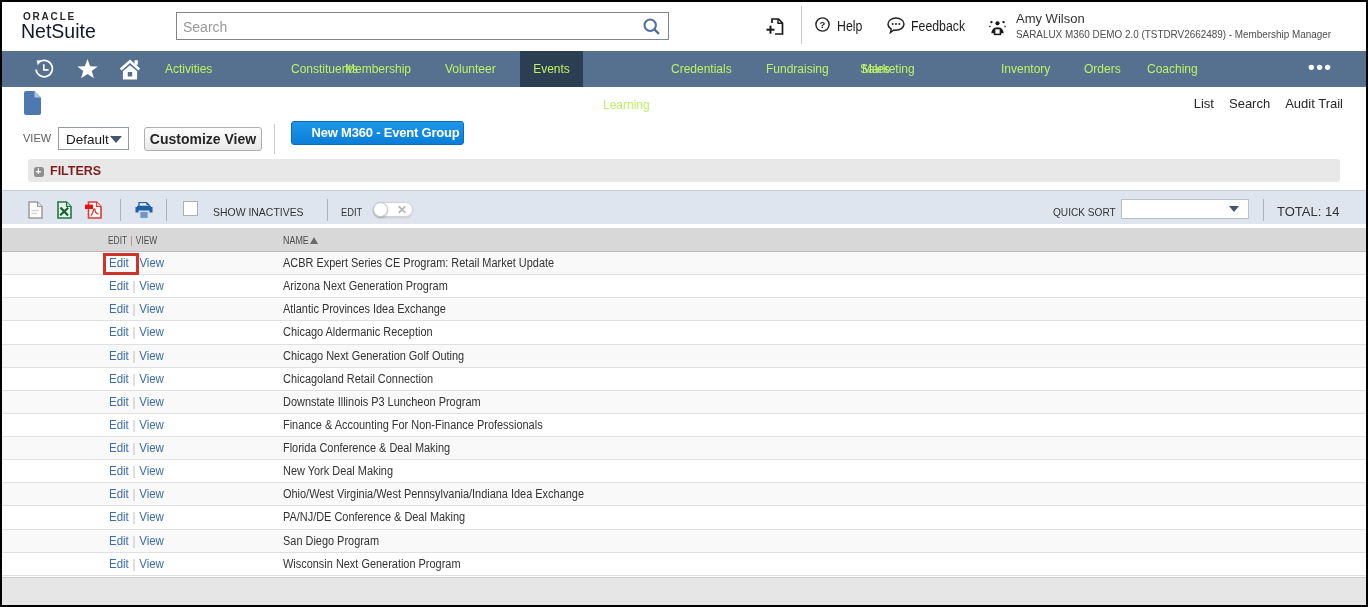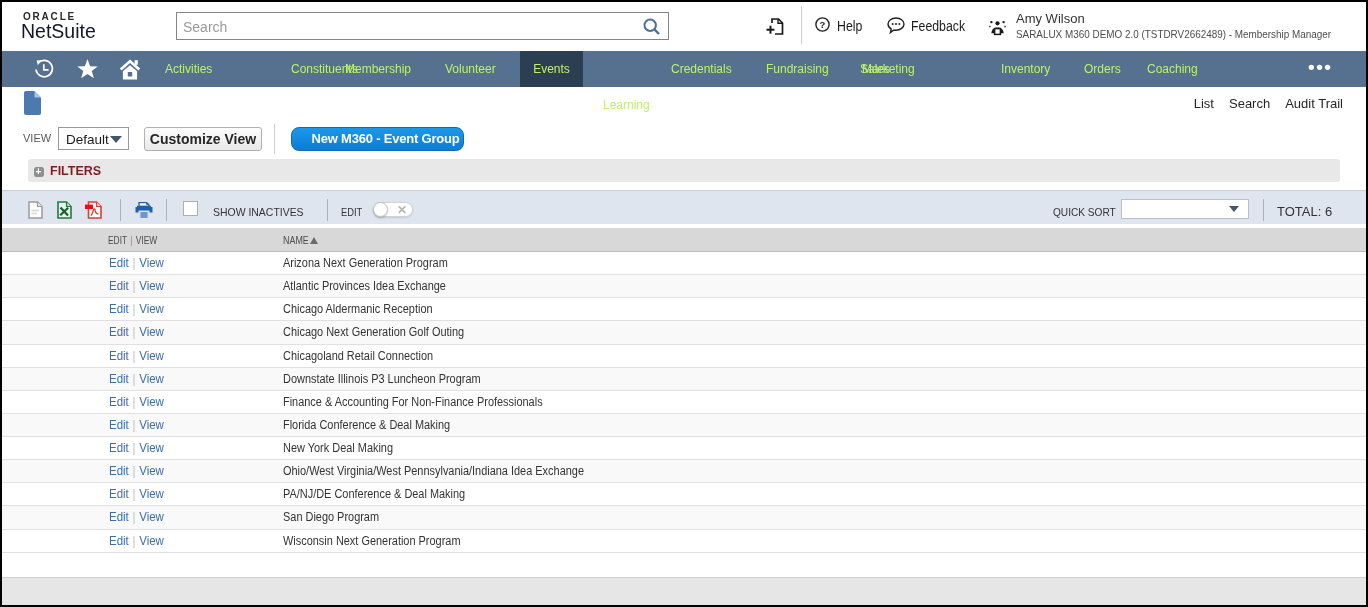--- a/index.html
+++ b/index.html
@@ -33,21 +33,21 @@
 #title-ic { position:absolute; left:24px; top:91px; }
 #title { position:absolute; left:55px; top:90px; font-size:20px; font-weight:bold; color:#3f586f; }
 #toplinks { position:absolute; right:25px; top:96px; font-size:13px; color:#262626; }
 #toplinks span { margin-left:15px; }
 #viewlbl { position:absolute; left:23px; top:132px; font-size:11px; color:#5a5a5a; }
 #viewsel { position:absolute; left:58px; top:127px; width:71px; height:23px; border:1px solid #949aa5; background:#fff; }
 #viewsel .t { position:absolute; left:7px; top:4px; font-size:13.5px; color:#1a1a1a; }
 #viewsel .arr { position:absolute; right:6px; top:8px; width:0; height:0; border-left:6.5px solid transparent; border-right:6.5px solid transparent; border-top:7px solid #44566c; }
 #custbtn { position:absolute; left:144px; top:127px; width:118px; height:24px; border:1px solid #b0b0b0; border-radius:3px; background:linear-gradient(#fdfdfd,#e8e8e8); font-size:14px; font-weight:bold; color:#262626; text-align:center; line-height:22px; }
 #btndiv { position:absolute; left:274px; top:124px; width:1px; height:30px; background:#ccc; }
-#newbtn { position:absolute; left:291px; top:127px; width:173px; height:24px; border:1px solid #0a6cba; border-radius:8px; background:linear-gradient(#1d97e7,#0a7dd8); font-size:13px; font-weight:bold; color:#fff; text-align:center; line-height:22px; letter-spacing:-0.2px;padding-left:16px; }
+#newbtn { position:absolute; left:291px; top:121px; width:173px; height:24px; border:1px solid #0a6cba; border-radius:3px; background:linear-gradient(#1d97e7,#0a7dd8); font-size:13px; font-weight:bold; color:#fff; text-align:center; line-height:22px; letter-spacing:-0.2px;padding-left:16px; }
 #filters { position:absolute; left:28px; top:159px; width:1312px; height:23px; background:#e8e8e8; border-radius:3px; }
 #filters .plus { position:absolute; left:5.5px; top:8px; width:10px; height:10px; background:#8f8f8f; border-radius:2.5px; color:#fff; font-size:10px; line-height:9px; text-align:center; font-weight:bold; }
 #filters .lbl { position:absolute; left:22px; top:5px; font-size:12.5px; font-weight:bold; color:#7f1d1d; }
 
 
 #toolbar { position:absolute; left:0; top:190px; width:100%; height:34px; background:#dfe5ee; border-top:1px solid #c8d0da;padding-left:39px; }
 #toolbar .sep { position:absolute; top:8px; width:1px; height:22px; background:#aab2bc; }
 #chk { position:absolute; left:183px; top:10px; width:15px; height:15px; background:#fff; border:1px solid #b3aea8; }
 .tblbl { position:absolute; font-size:11px; color:#333; top:15px; }
 #toggle { position:absolute; left:373px; top:11px; width:40px; height:15px; background:#fff; border:1px solid #d2d2d2; border-radius:8px; box-shadow:0 1px 2px rgba(0,0,0,.12); }
@@ -209,29 +209,34 @@
     <div class="tblbl" style="left:341px; transform:scaleX(0.85); transform-origin:0 0;">EDIT</div>
     <div id="toggle">
         <span class="knob"></span>
         <span class="x">✕</span>
       </div>
     <div class="tblbl" style="left:1053px; transform:scaleX(0.92); transform-origin:0 0;">QUICK SORT</div>
     <div id="qsort">
         <span class="arr"></span>
       </div>
     <div class="sep" style="left:1263px"></div>
-    <div id="total">TOTAL: 6</div>
+    <div id="total">TOTAL: 14</div>
   </div>
 
   <div id="thead">
       <span class="ev">EDIT<span class="b">|</span>VIEW</span>
       <span class="nm">NAME</span>
       <span class="tri"></span>
     </div>
   <div id="rows">
+    <div class="row odd">
+        <span id="redbox"></span>
+        <span class="lk">Edit<span class="bar">&nbsp;</span><a>View</a></span>
+        <span class="nm">ACBR Expert Series CE Program: Retail Market Update</span>
+      </div>
     <div class="row">
         <span class="lk">Edit<span class="bar">|</span><a>View</a></span>
         <span class="nm">Arizona Next Generation Program</span>
       </div>
     <div class="row odd">
         <span class="lk">Edit<span class="bar">|</span><a>View</a></span>
         <span class="nm">Atlantic Provinces Idea Exchange</span>
       </div>
     <div class="row">
         <span class="lk">Edit<span class="bar">|</span><a>View</a></span>

